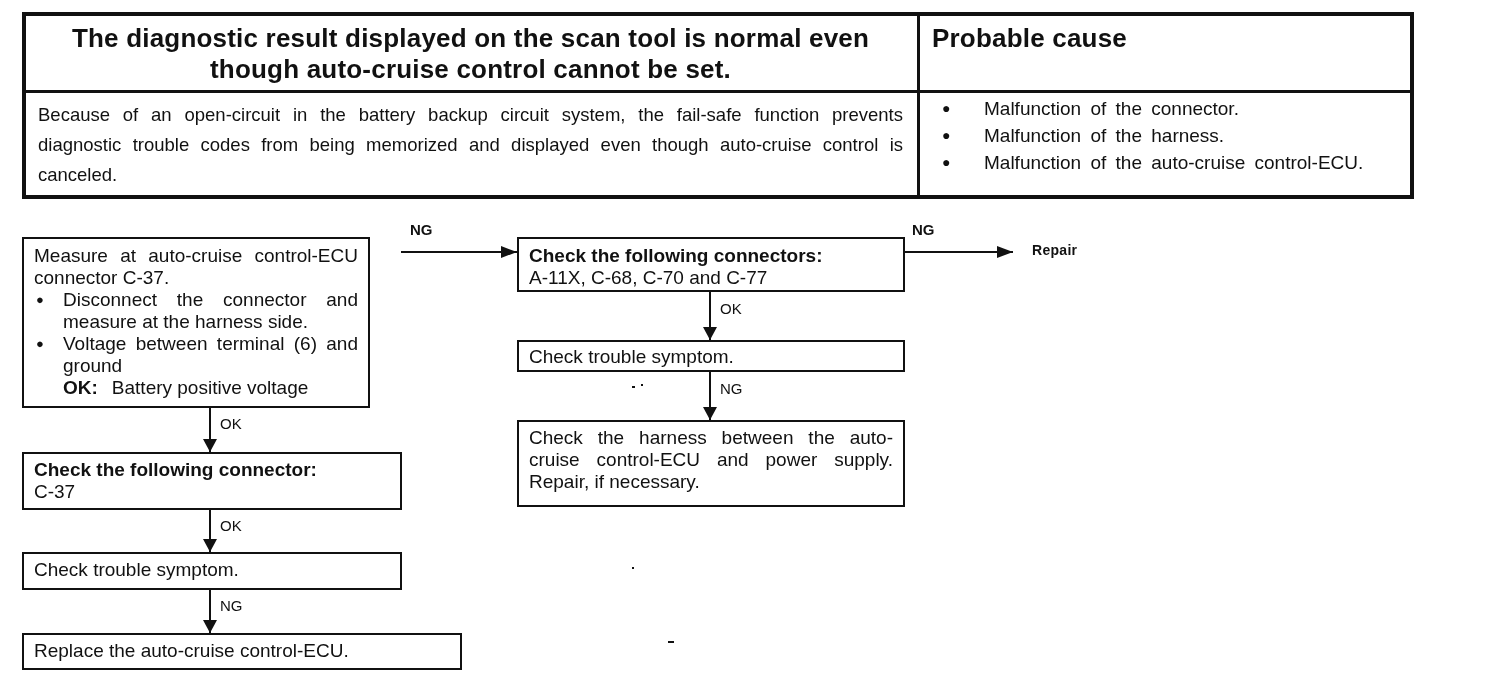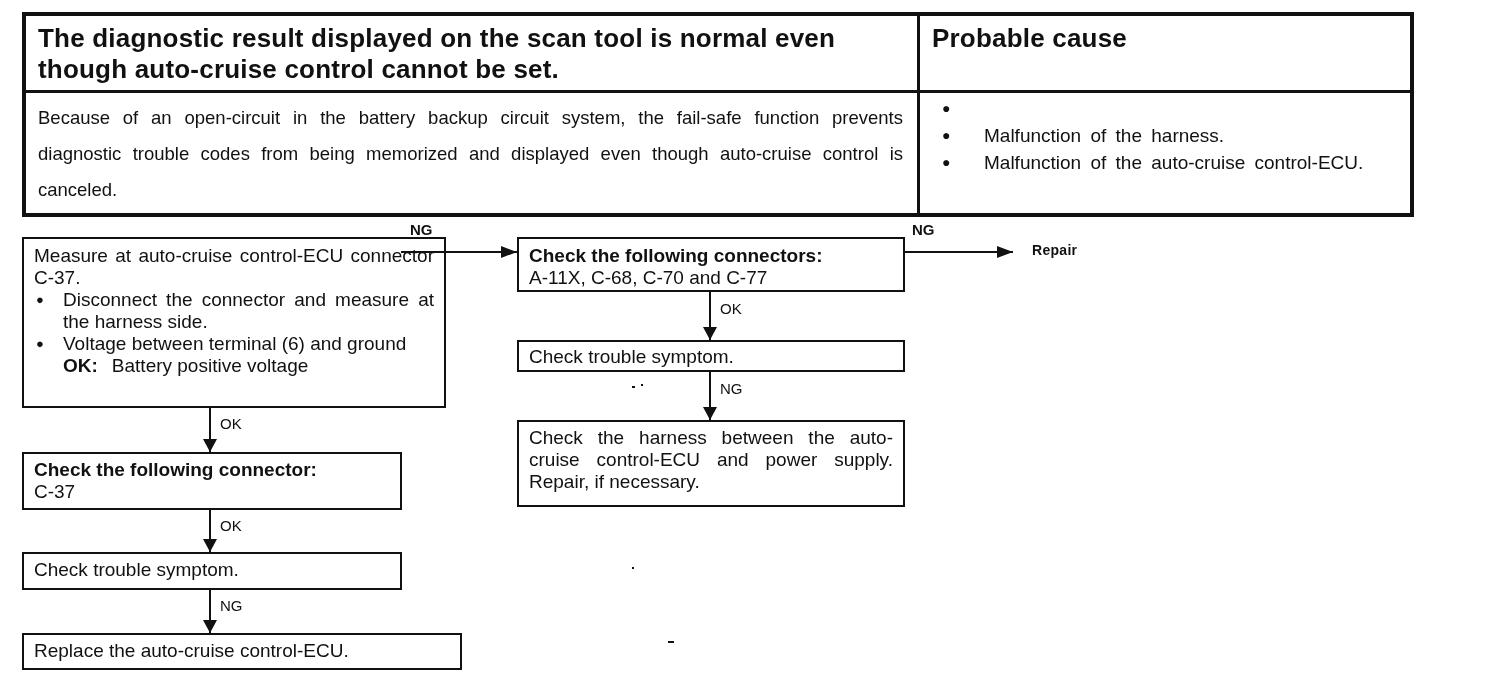--- a/index.html
+++ b/index.html
@@ -9,24 +9,24 @@
     -webkit-font-smoothing:antialiased;
   }
   
   .info-table {
     position:absolute; left:22px; top:12px; width:1392px;
     border:4px solid #111111; box-sizing:border-box; background:#ffffff;
   }
   .trow { display:flex; }
   .trow.header { border-bottom:3px solid #111111; }
   .tcell { box-sizing:border-box; padding:7px 14px 5px 12px; }
-  .tcell.left { flex:0 0 894px; border-right:3px solid #111111; }
+  .tcell.left { flex:0 0 894px; border-right:3px solid #111111;text-align:center; }
   .tcell.right { flex:1 1 auto;border-radius:21px; }
   .header .tcell { font-size:26px; font-weight:bold; line-height:31px; letter-spacing:0.2px; }
-  .body .tcell.left { font-size:18.5px; line-height:36px; text-align:justify; word-spacing:1px; }
+  .body .tcell.left { font-size:18.5px; line-height:30px; text-align:justify; word-spacing:1px; }
   .causes { padding-top:2px; }
   .cause-row { display:flex; font-size:19px; line-height:27px; word-spacing:4px; }
   .cause-row .dot { flex:0 0 42px; padding-left:10px; font-size:14px; line-height:27px; }
   
   .fbox {
     position:absolute; background:#ffffff; border:2px solid #111111;
     box-sizing:border-box; font-size:19px; line-height:22px; padding:6px 10px;
   }
   .fbox .bold { font-weight:bold; }
   .fbox .jt { text-align:justify; }
@@ -62,34 +62,35 @@
   <div class="info-table">
     <div class="trow header">
       <div class="tcell left">The diagnostic result displayed on the scan tool is normal even though auto-cruise control cannot be set.</div>
       <div class="tcell right">Probable cause</div>
     </div>
     <div class="trow body">
       <div class="tcell left">Because of an open-circuit in the battery backup circuit system, the fail-safe function prevents diagnostic trouble codes from being memorized and displayed even though auto-cruise control is canceled.</div>
       <div class="tcell right causes">
         <div class="cause-row">
           <span class="dot">●</span>
+          <span>Malfunction of the connector.</span>
         </div>
         <div class="cause-row">
           <span class="dot">●</span>
           <span>Malfunction of the harness.</span>
         </div>
         <div class="cause-row">
           <span class="dot">●</span>
           <span>Malfunction of the auto-cruise control-ECU.</span>
         </div>
       </div>
     </div>
   </div>
 
-  <div class="fbox" style="left:22px; top:237px; width:424px; height:171px;">
+  <div class="fbox" style="left:22px; top:237px; width:348px; height:171px;">
     <div class="jt">Measure at auto-cruise control-ECU connector C-37.</div>
     <div class="bullet-row">
       <span class="bdot">●</span>
       <span class="btxt">Disconnect the connector and measure at the harness side.</span>
     </div>
     <div class="bullet-row">
       <span class="bdot">●</span>
       <span class="btxt">Voltage between terminal (6) and ground</span>
     </div>
     <div class="ok-line">

